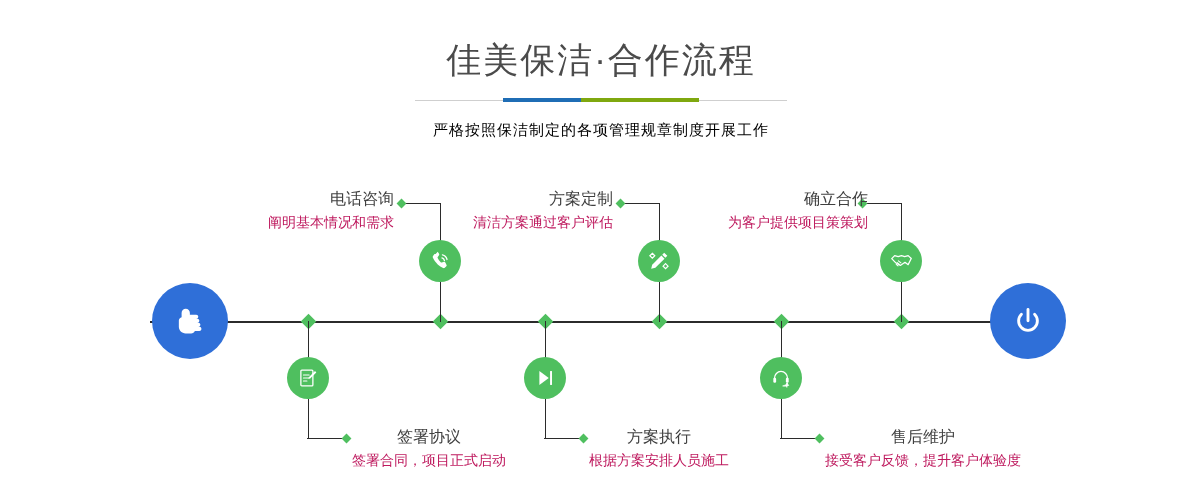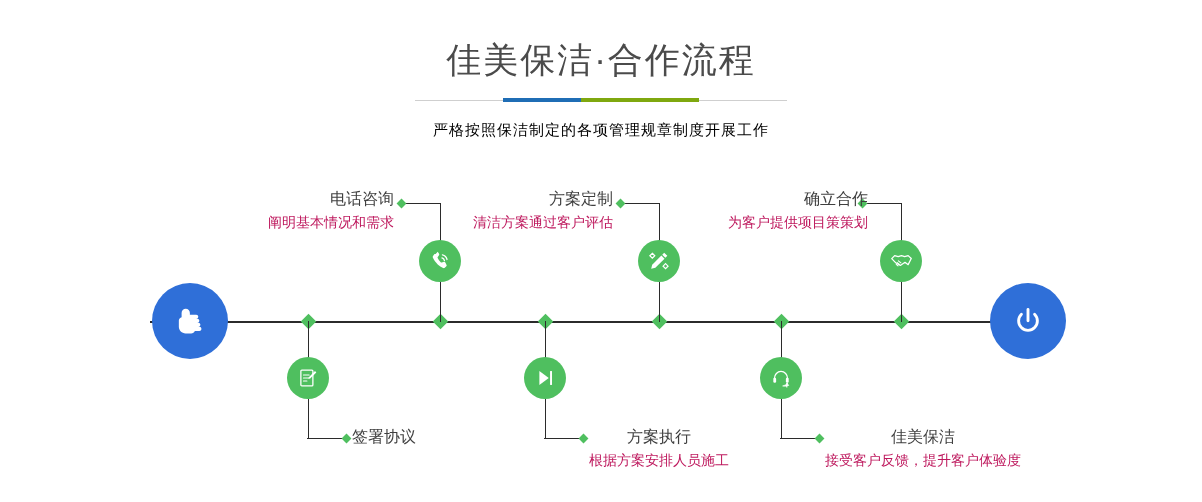--- a/index.html
+++ b/index.html
@@ -147,20 +147,21 @@
           <rect x="13" y="11" width="32" height="42" rx="2.5" fill="none" stroke="#ffffff" stroke-width="3.4"></rect>
           <line x1="20" y1="24" x2="35" y2="24" stroke="#ffffff" stroke-width="3.2" stroke-linecap="round"></line>
           <line x1="20" y1="32" x2="33" y2="32" stroke="#ffffff" stroke-width="3.2" stroke-linecap="round"></line>
           <line x1="20" y1="40" x2="29" y2="40" stroke="#ffffff" stroke-width="3.2" stroke-linecap="round"></line>
           <path fill="#ffffff" d="M50.6 13.4l3.6 3.6-16.4 16.4-4.6 1 1-4.6z"></path>
         </svg>
       </span>
     </div>
     <div class="lbl bot" style="left:352px;top:426px;">
       <div class="name">签署协议</div>
+      <div class="desc">签署合同，项目正式启动</div>
     </div>
 
     <div class="node" style="left:653.5px;top:315.5px;"></div>
     <div class="vline" style="left:658.5px;top:203px;height:119px;"></div>
     <div class="hline" style="left:620px;top:203px;width:39px;"></div>
     <div class="tick" style="left:617px;top:199.5px;"></div>
     <div class="bubble" style="left:638px;top:240px;">
       <span>
         <svg width="24" height="24" viewBox="0 0 64 64" aria-hidden="true">
           <path fill="#ffffff" d="M45.8 9.8l8.4 8.4-5.2 5.2-8.4-8.4z"></path>
@@ -202,21 +203,21 @@
           <path fill="none" stroke="#ffffff" stroke-width="3.4" stroke-linecap="round" d="M14.5 33c0-10.2 7.8-18.5 17.5-18.5S49.5 22.8 49.5 33"></path>
           <rect x="11.5" y="31.5" width="7.5" height="13" rx="3.2" fill="#ffffff"></rect>
           <rect x="45" y="31.5" width="7.5" height="13" rx="3.2" fill="#ffffff"></rect>
           <path fill="none" stroke="#ffffff" stroke-width="3.2" stroke-linecap="round" d="M48.8 45.5v2.4c0 2.8-2.3 5.1-5.1 5.1h-6.2"></path>
           <line x1="47.5" y1="46.5" x2="47.5" y2="56" stroke="#ffffff" stroke-width="3.2" stroke-linecap="round"></line>
           <line x1="42.8" y1="51.2" x2="52.2" y2="51.2" stroke="#ffffff" stroke-width="3.2" stroke-linecap="round"></line>
         </svg>
       </span>
     </div>
     <div class="lbl bot" style="left:825px;top:426px;">
-      <div class="name">佳美保洁</div>
+      <div class="name">售后维护</div>
       <div class="desc">接受客户反馈，提升客户体验度</div>
     </div>
 
     <div class="node" style="left:895.5px;top:315.5px;"></div>
     <div class="vline" style="left:900.5px;top:203px;height:119px;"></div>
     <div class="hline" style="left:862px;top:203px;width:39px;"></div>
     <div class="tick" style="left:859px;top:199.5px;"></div>
     <div class="bubble" style="left:880px;top:240px;">
       <span>
         <svg width="25" height="25" viewBox="0 0 64 64" aria-hidden="true">

